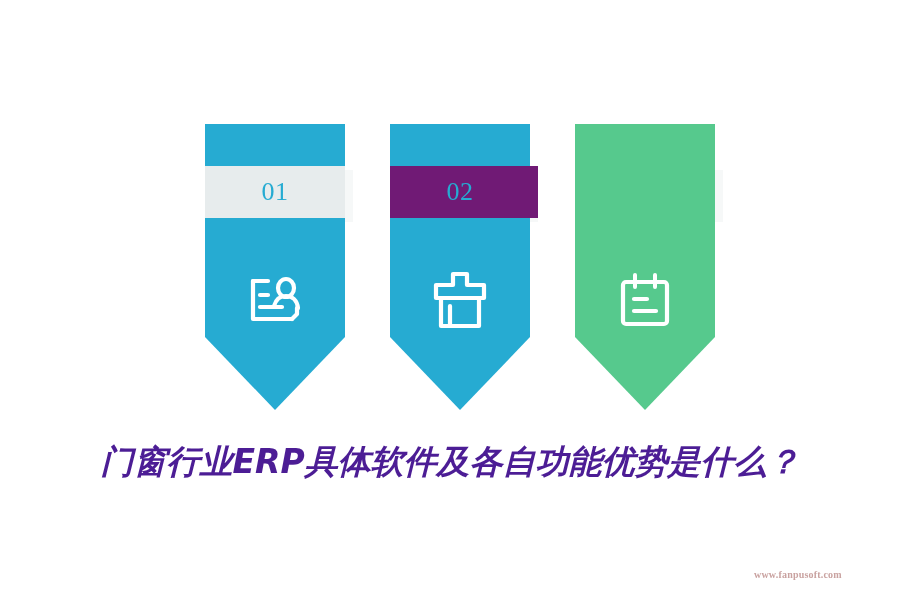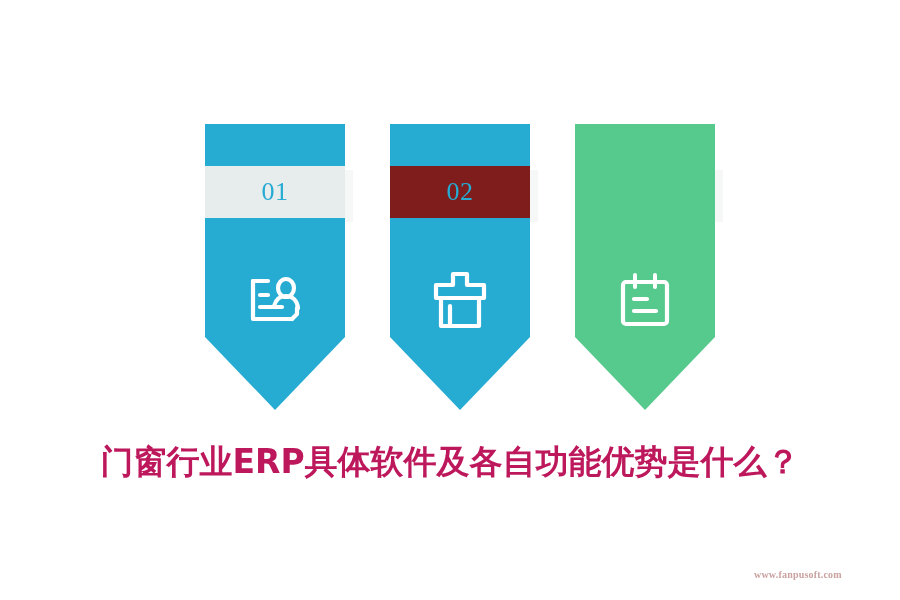--- a/index.html
+++ b/index.html
@@ -182,21 +182,21 @@
           <path d="M14 33 H36" stroke="#ffffff" stroke-width="4.2" stroke-linecap="round"></path>
           <ellipse cx="40" cy="14" rx="8" ry="9" stroke="#ffffff" stroke-width="4.2"></ellipse>
           <path d="M28 32 C30 25 35 22 40 22 C46 22 51 26 52 34" stroke="#ffffff" stroke-width="4.2" stroke-linecap="round"></path>
         </svg>
       </div>
     </div>
 
     <div class="banner banner-b2">
       <div class="ribbon-body" style="background: rgb(38, 171, 210);"></div>
       <div class="num-band-shadow"></div>
-      <div class="num-band" style="background: #7f1d1d;">
+      <div class="num-band" style="background: #701a75; padding-left: 8px;">
         <div class="num-text" style="color: rgb(38, 171, 210);">02</div>
       </div>
       <div class="icon-wrap">
         <svg width="54" height="58" viewBox="0 0 54 58" fill="none">
           <path d="M20 3 H34 V14 H51 V27 H3 V14 H20 Z" stroke="#ffffff" stroke-width="4.2" stroke-linejoin="round"></path>
           <path d="M8 27 V55 H46 V27" stroke="#ffffff" stroke-width="4.2" stroke-linejoin="round" stroke-linecap="round"></path>
           <path d="M17 55 V35" stroke="#ffffff" stroke-width="4.2" stroke-linecap="round"></path>
         </svg>
       </div>
     </div>
@@ -210,19 +210,19 @@
           <path d="M16 3 V15" stroke="#ffffff" stroke-width="4" stroke-linecap="round"></path>
           <path d="M36 3 V15" stroke="#ffffff" stroke-width="4" stroke-linecap="round"></path>
           <path d="M15 27 H28" stroke="#ffffff" stroke-width="4.2" stroke-linecap="round"></path>
           <path d="M15 39 H37" stroke="#ffffff" stroke-width="4.2" stroke-linecap="round"></path>
         </svg>
       </div>
     </div>
 
   </div>
 
-  <div class="headline" style="color: #be185d;">门窗行业ERP具体软件及各自功能优势是什么？</div>
+  <div class="headline" style="color: #4c1d95; font-style: italic;">门窗行业ERP具体软件及各自功能优势是什么？</div>
 
   <div class="watermark">
     <div class="wm-url" style="color: rgb(201, 162, 160);">www.fanpusoft.com</div>
   </div>
 
 </div>
 
 </body></html>

